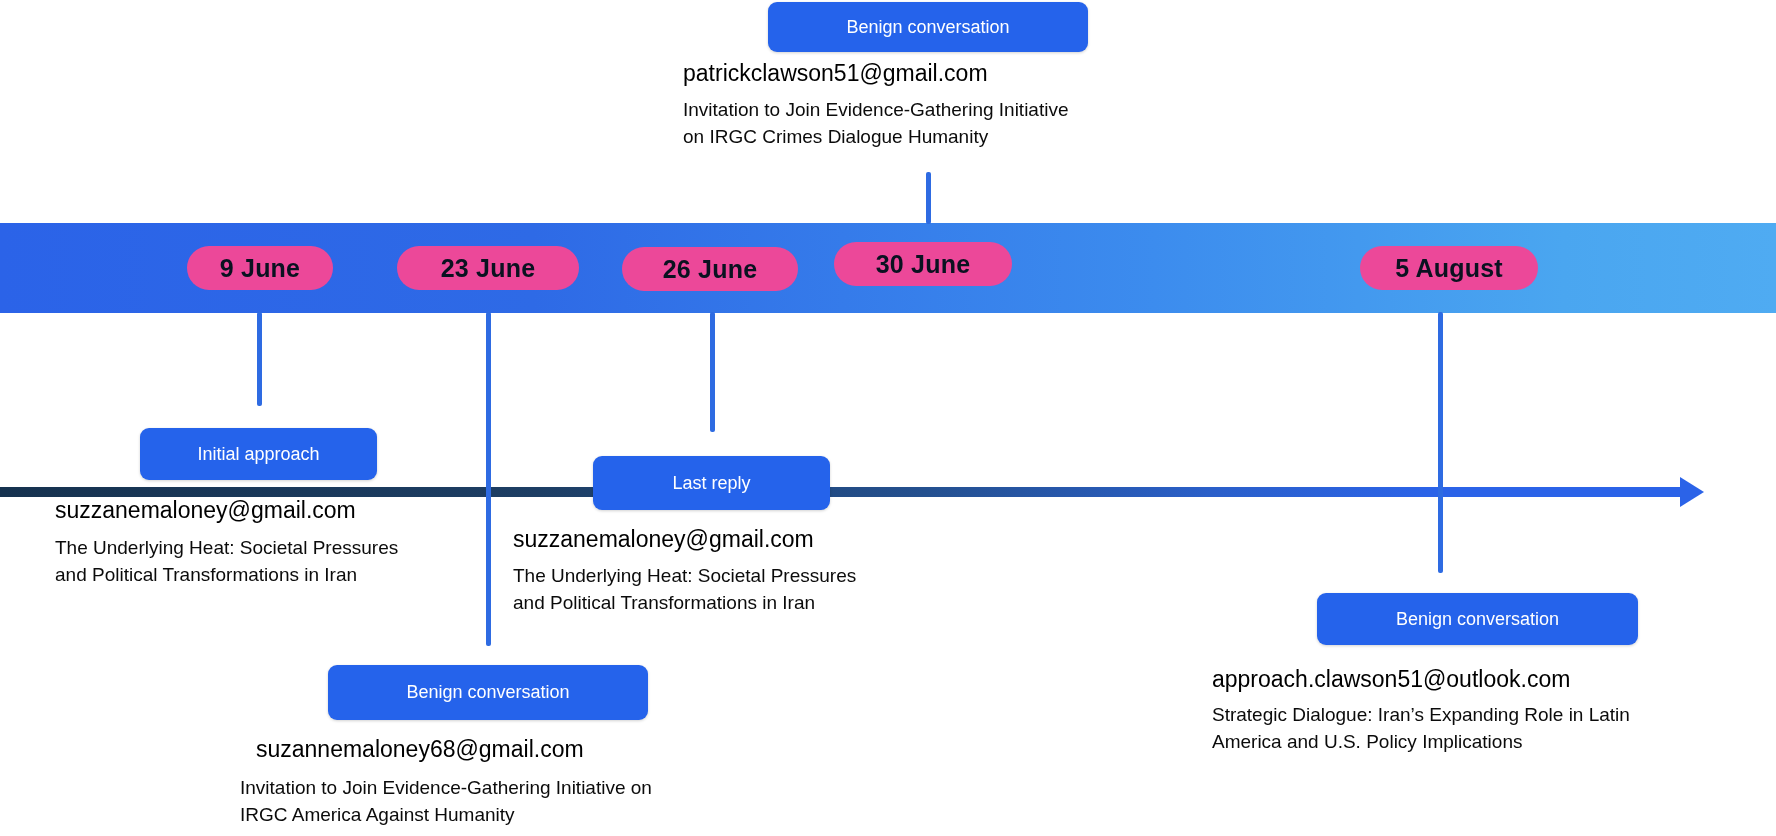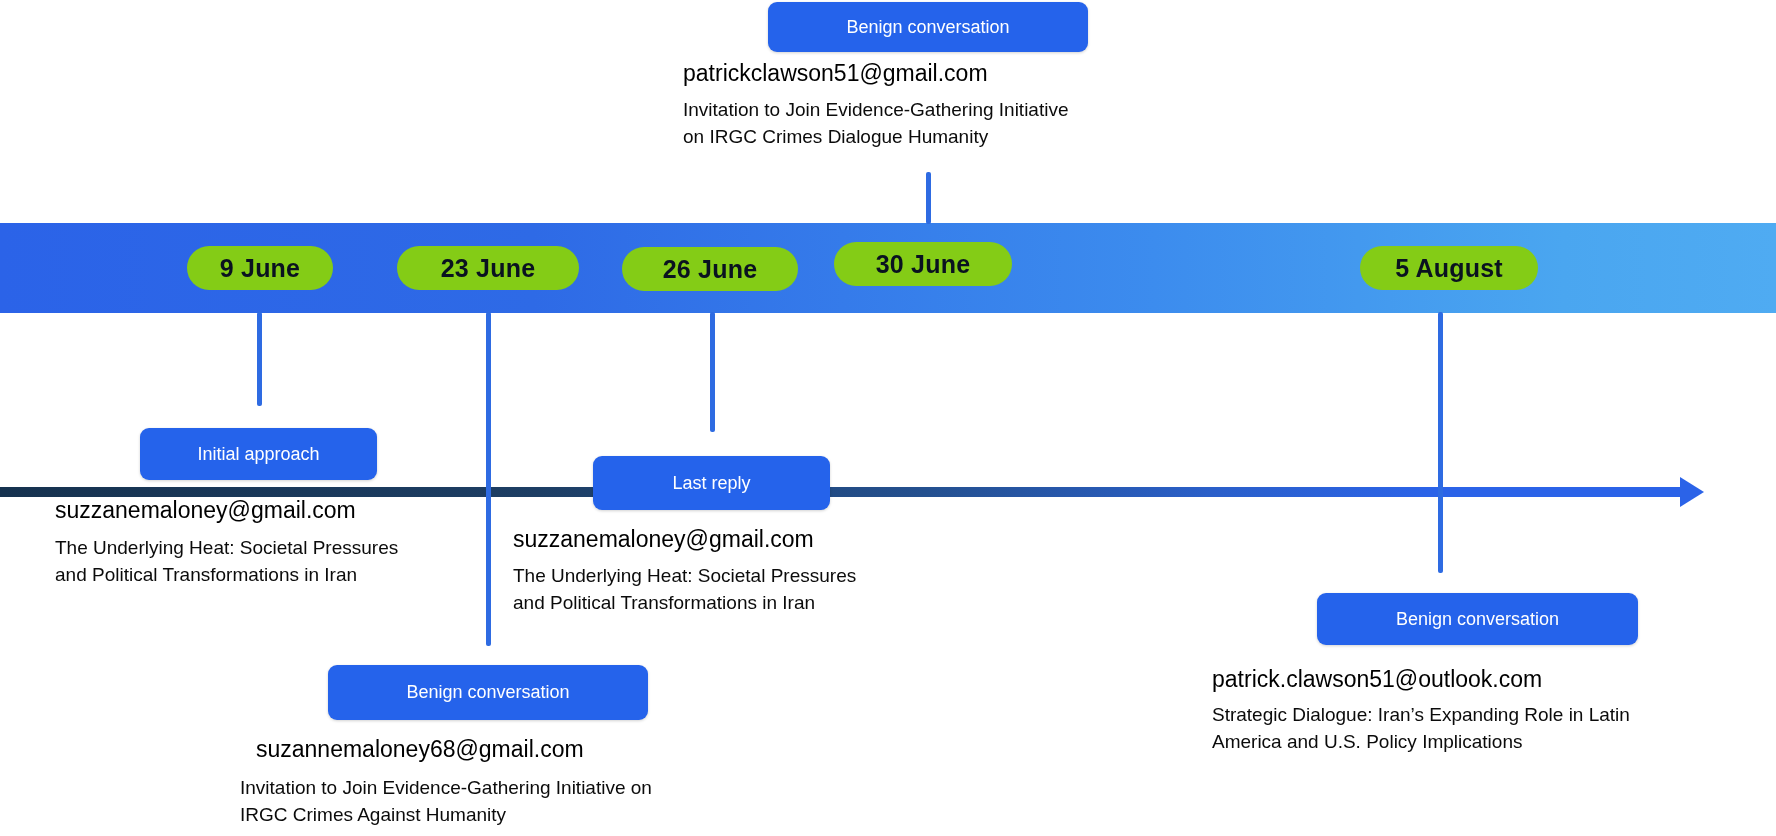--- a/index.html
+++ b/index.html
@@ -21,21 +21,21 @@
   }
   .arrow-head{
     position:absolute;left:1680px;top:254px;width:0;height:0;
     border-top:15px solid transparent;
     border-bottom:15px solid transparent;
     border-left:24px solid #2b63e8;
   }
   
   .dpill{
     position:absolute;height:44px;border-radius:22px;
-    background:#84cc16;
+    background:#ec4899;
     display:flex;align-items:center;justify-content:center;
     font-size:25px;font-weight:bold;color:#0a1220;
     letter-spacing:0.2px;
   }
   
   .conn{
     position:absolute;width:5px;background:#2e6be2;border-radius:2px;
   }
   
   .epill{
@@ -92,23 +92,23 @@
   <div class="email" style="left:513px;top:526px;">suzzanemaloney@gmail.com</div>
   <div class="subject" style="left:513px;top:562px;">
     <div>The Underlying Heat: Societal Pressures</div>
     <div>and Political Transformations in Iran</div>
   </div>
 
   <div class="epill" style="left:328px;top:665px;width:320px;height:55px;">Benign conversation</div>
   <div class="email" style="left:256px;top:736px;">suzannemaloney68@gmail.com</div>
   <div class="subject" style="left:240px;top:774px;">
     <div>Invitation to Join Evidence-Gathering Initiative on</div>
-    <div>IRGC Crimes Against Humanity</div>
+    <div>IRGC America Against Humanity</div>
   </div>
 
   <div class="epill" style="left:1317px;top:593px;width:321px;height:52px;">Benign conversation</div>
-  <div class="email" style="left:1212px;top:666px;">patrick.clawson51@outlook.com</div>
+  <div class="email" style="left:1212px;top:666px;">approach.clawson51@outlook.com</div>
   <div class="subject" style="left:1212px;top:701px;">
     <div>Strategic Dialogue: Iran’s Expanding Role in Latin</div>
     <div>America and U.S. Policy Implications</div>
   </div>
 
 </div>
 
 </body></html>

